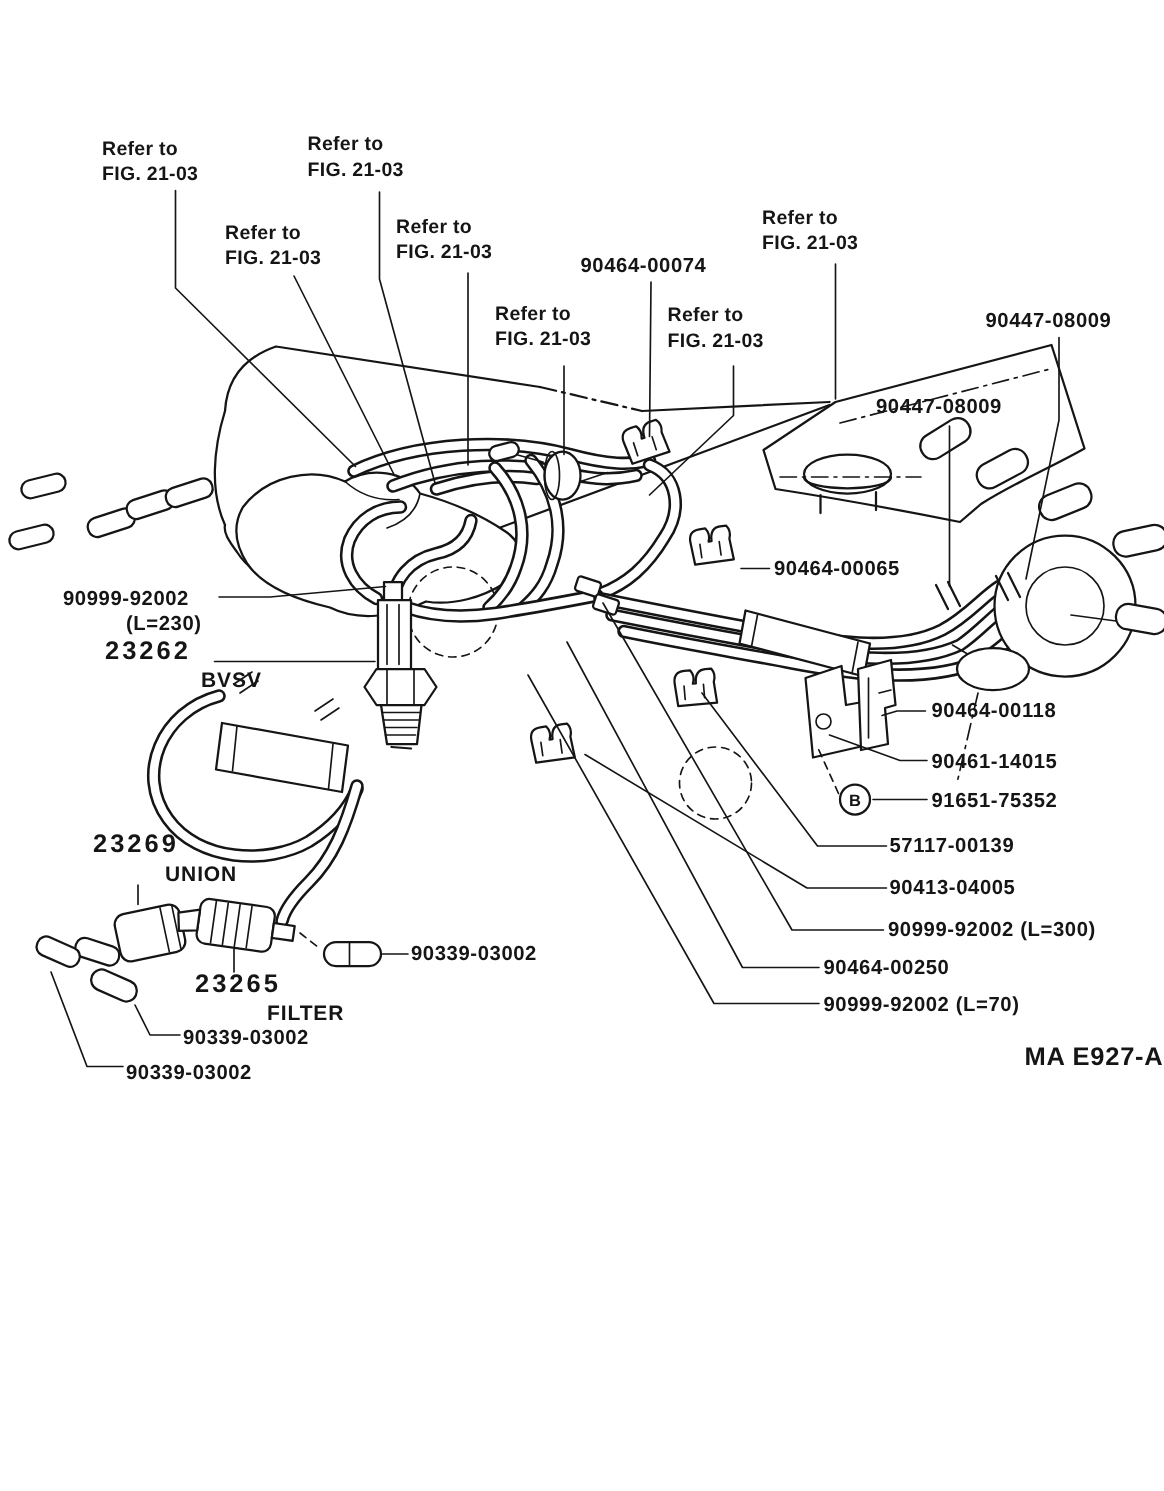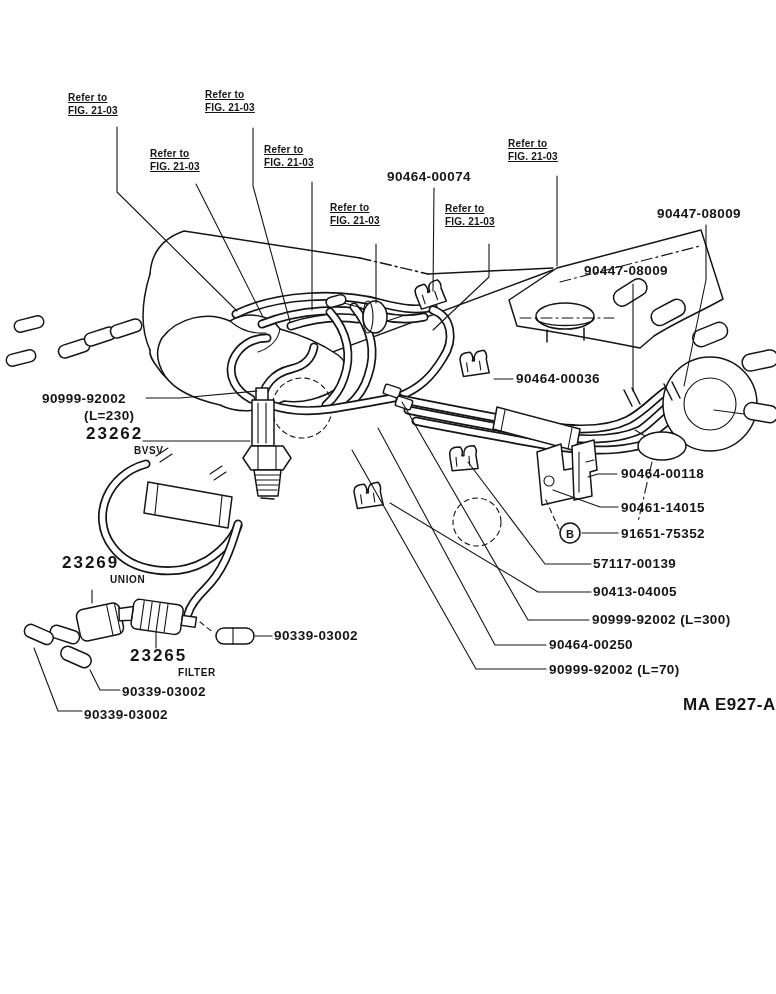--- a/index.html
+++ b/index.html
@@ -3,25 +3,25 @@
 <meta charset="utf-8">
 <style>
   html,body{margin:0;padding:0;background:#e8e8e8;}
   .canvas{
     position:relative;width:776px;height:994px;background:#ffffff;
     font-family:"Liberation Sans",sans-serif;color:#111;overflow:hidden;
     margin:0 auto;
   }
   .art{position:absolute;left:0;top:0;}
   .lbl{position:absolute;white-space:nowrap;font-weight:bold;color:#151515;}
-  .refer{font-size:10px;line-height:1.3;letter-spacing:.2px;text-decoration:underline;}
+  .refer{font-size:13px;line-height:1.3;letter-spacing:.2px;}
   .refer span{display:block;}
   .pn{font-size:13.5px;letter-spacing:.4px;}
   .big{font-size:17px;letter-spacing:2px;}
-  .tiny{font-size:10px;letter-spacing:.6px;padding-left:48px;}
+  .tiny{font-size:14px;letter-spacing:.6px;padding-left:48px;}
   .figcode{font-size:17px;letter-spacing:.5px;text-align:center;}
   
   .ln{fill:none;stroke:#151515;stroke-width:1.5;stroke-linecap:round;stroke-linejoin:round;}
   .thin{fill:none;stroke:#151515;stroke-width:1.1;stroke-linecap:round;stroke-linejoin:round;}
   .wfill{fill:#ffffff;stroke:#151515;stroke-width:1.5;stroke-linejoin:round;}
   .ho{fill:none;stroke:#151515;stroke-width:9;stroke-linecap:round;}
   .hi{fill:none;stroke:#ffffff;stroke-width:5.6;stroke-linecap:round;}
   .dash{stroke-dasharray:5 4;}
   .dashdot{stroke-dasharray:11 4 2 4;}
   .bmark{font-family:"Liberation Sans",sans-serif;font-size:11px;font-weight:bold;fill:#151515;}
@@ -278,24 +278,24 @@
       <span>Refer to</span>
       <span>FIG. 21-03</span>
     </div>
 
   <div class="lbl pn" style="left:387px;top:169px">90464-00074</div>
   <div class="lbl pn" style="left:657px;top:206px">90447-08009</div>
   <div class="lbl pn" style="left:584px;top:263px">90447-08009</div>
 
   <div class="lbl pn" style="left:42px;top:391px">90999-92002</div>
   <div class="lbl pn" style="left:84px;top:408px">(L=230)</div>
-  <div class="lbl big" style="left:86px;top:424px">23262</div>
+  <div class="lbl big" style="left:70px;top:424px">23262</div>
   <div class="lbl tiny" style="left:86px;top:445px">BVSV</div>
 
-  <div class="lbl pn" style="left:516px;top:371px">90464-00036</div>
+  <div class="lbl pn" style="left:516px;top:371px">90464-00065</div>
   <div class="lbl pn" style="left:621px;top:466px">90464-00118</div>
   <div class="lbl pn" style="left:621px;top:500px">90461-14015</div>
   <div class="lbl pn" style="left:621px;top:526px">91651-75352</div>
   <div class="lbl pn" style="left:593px;top:556px">57117-00139</div>
   <div class="lbl pn" style="left:593px;top:584px">90413-04005</div>
   <div class="lbl pn" style="left:592px;top:612px">90999-92002 (L=300)</div>
   <div class="lbl pn" style="left:549px;top:637px">90464-00250</div>
   <div class="lbl pn" style="left:549px;top:662px">90999-92002 (L=70)</div>
 
   <div class="lbl big" style="left:62px;top:553px">23269</div>

